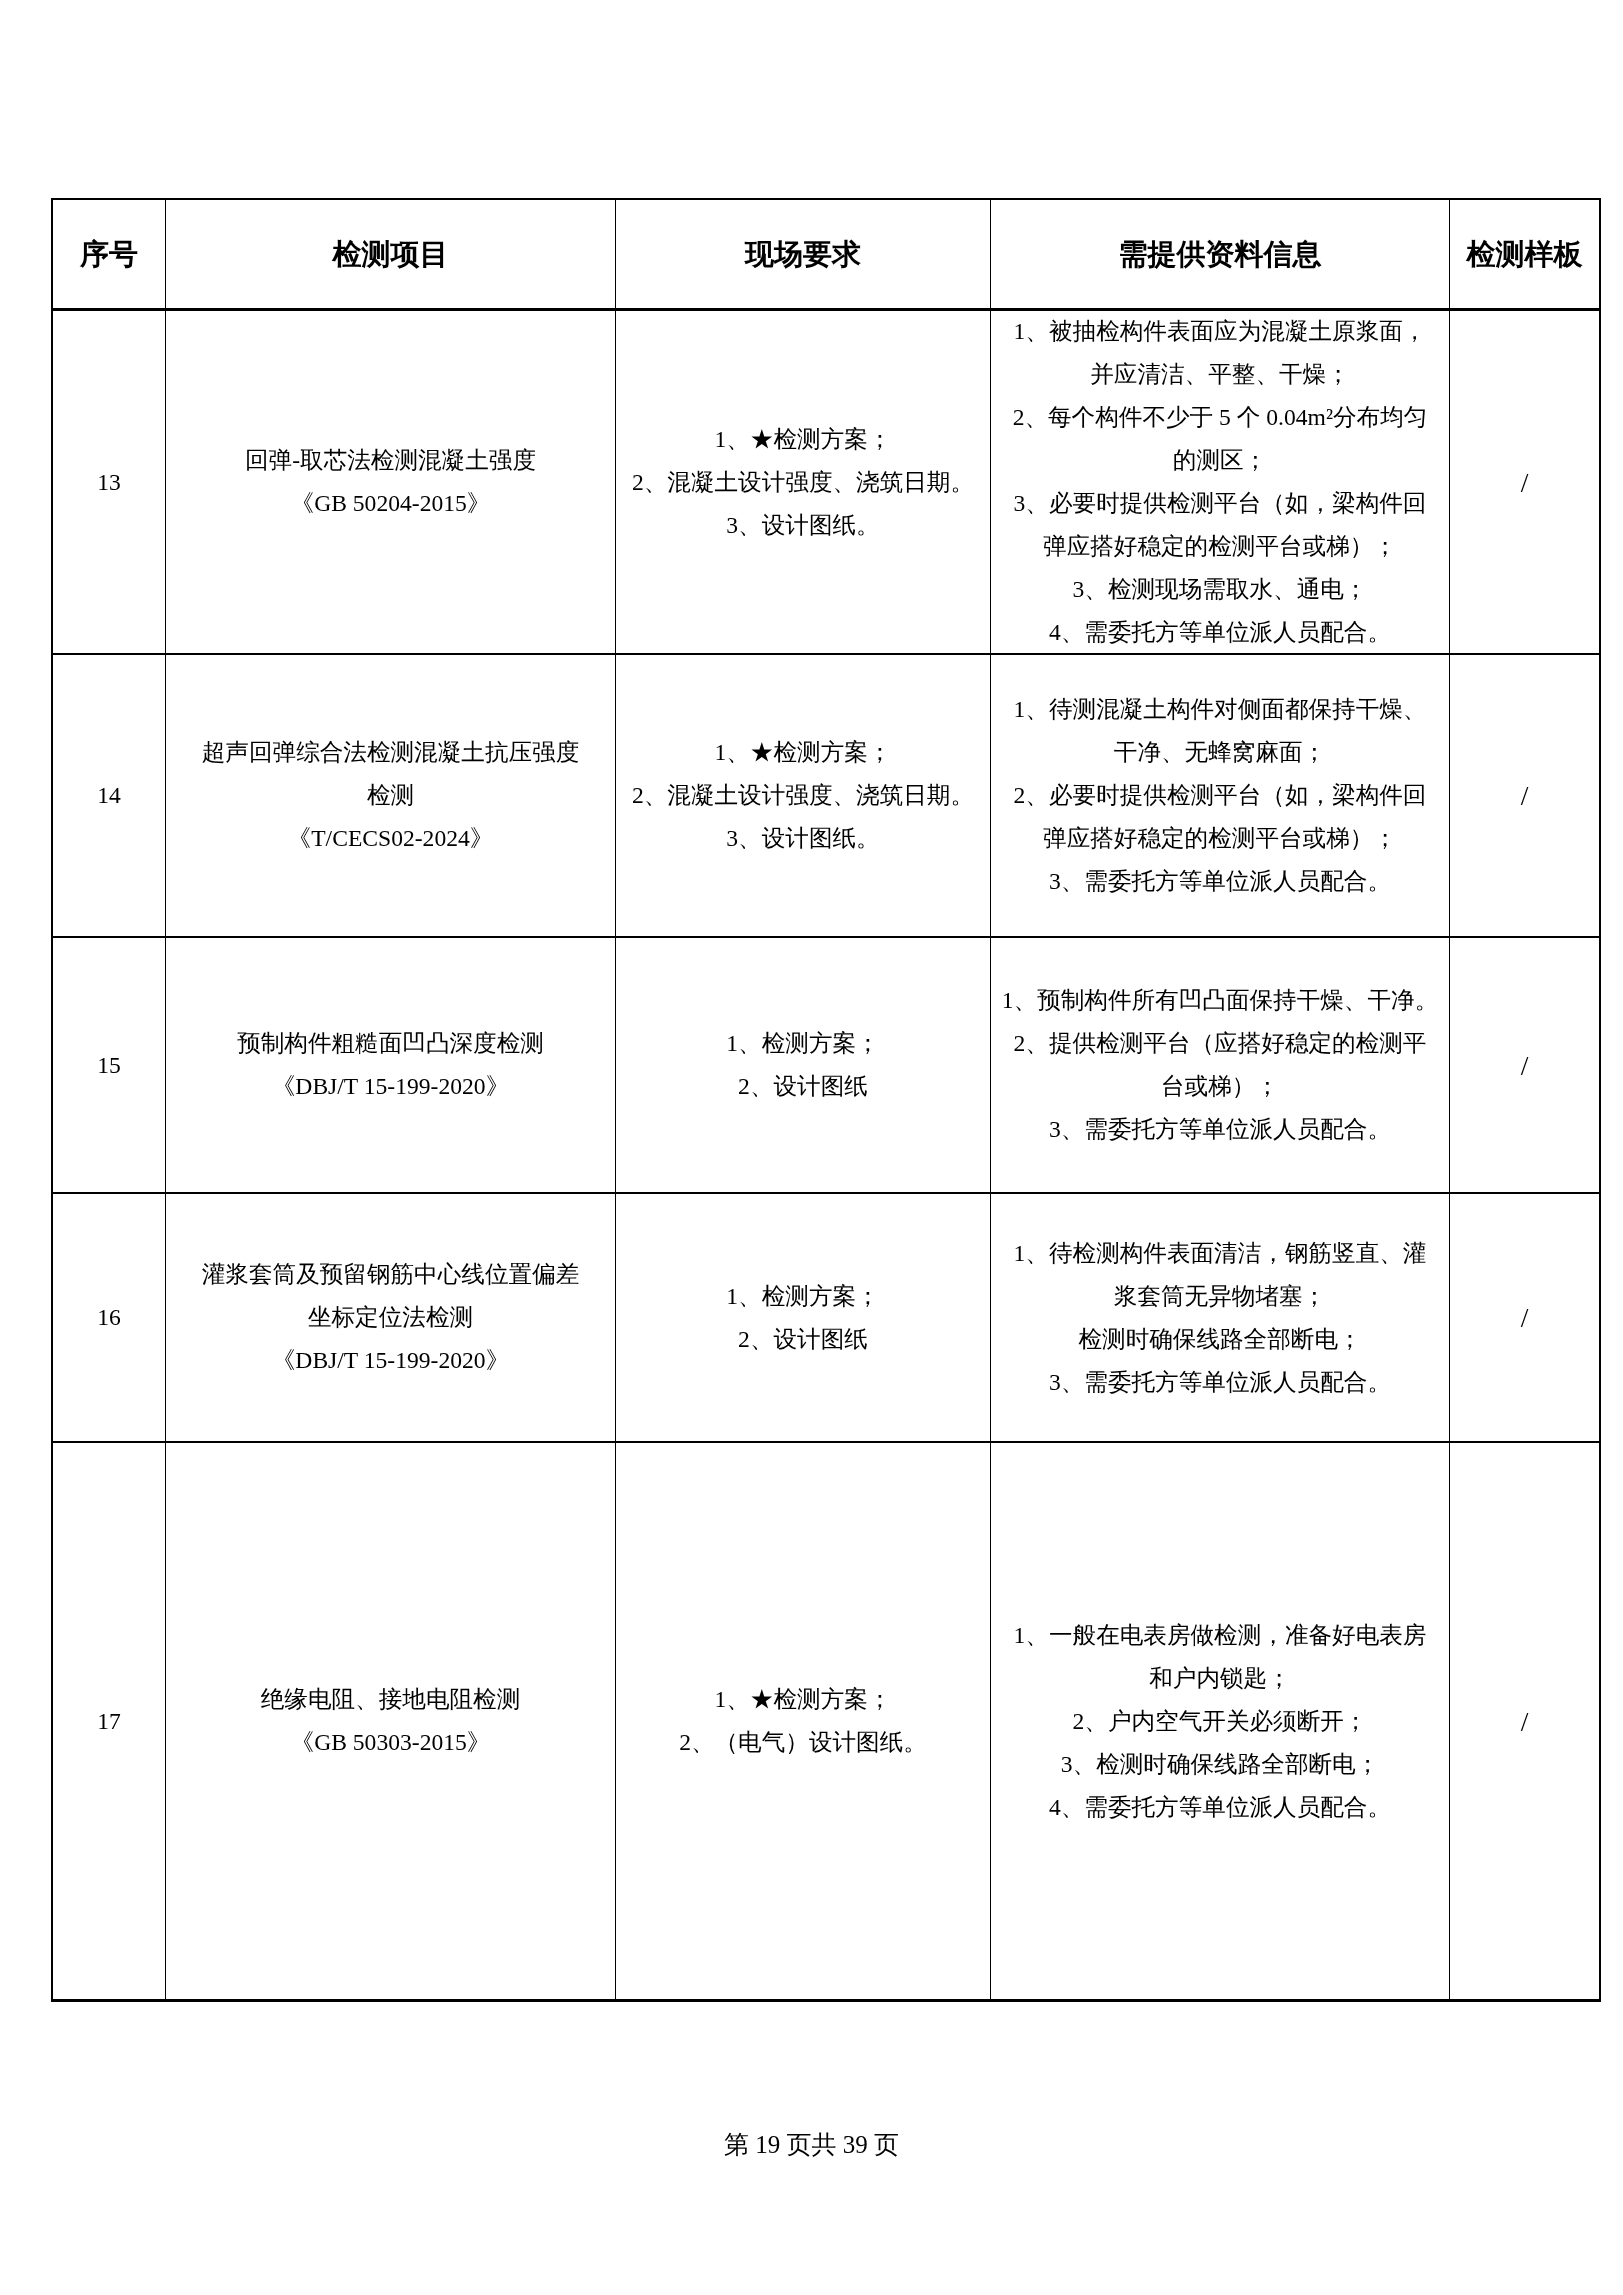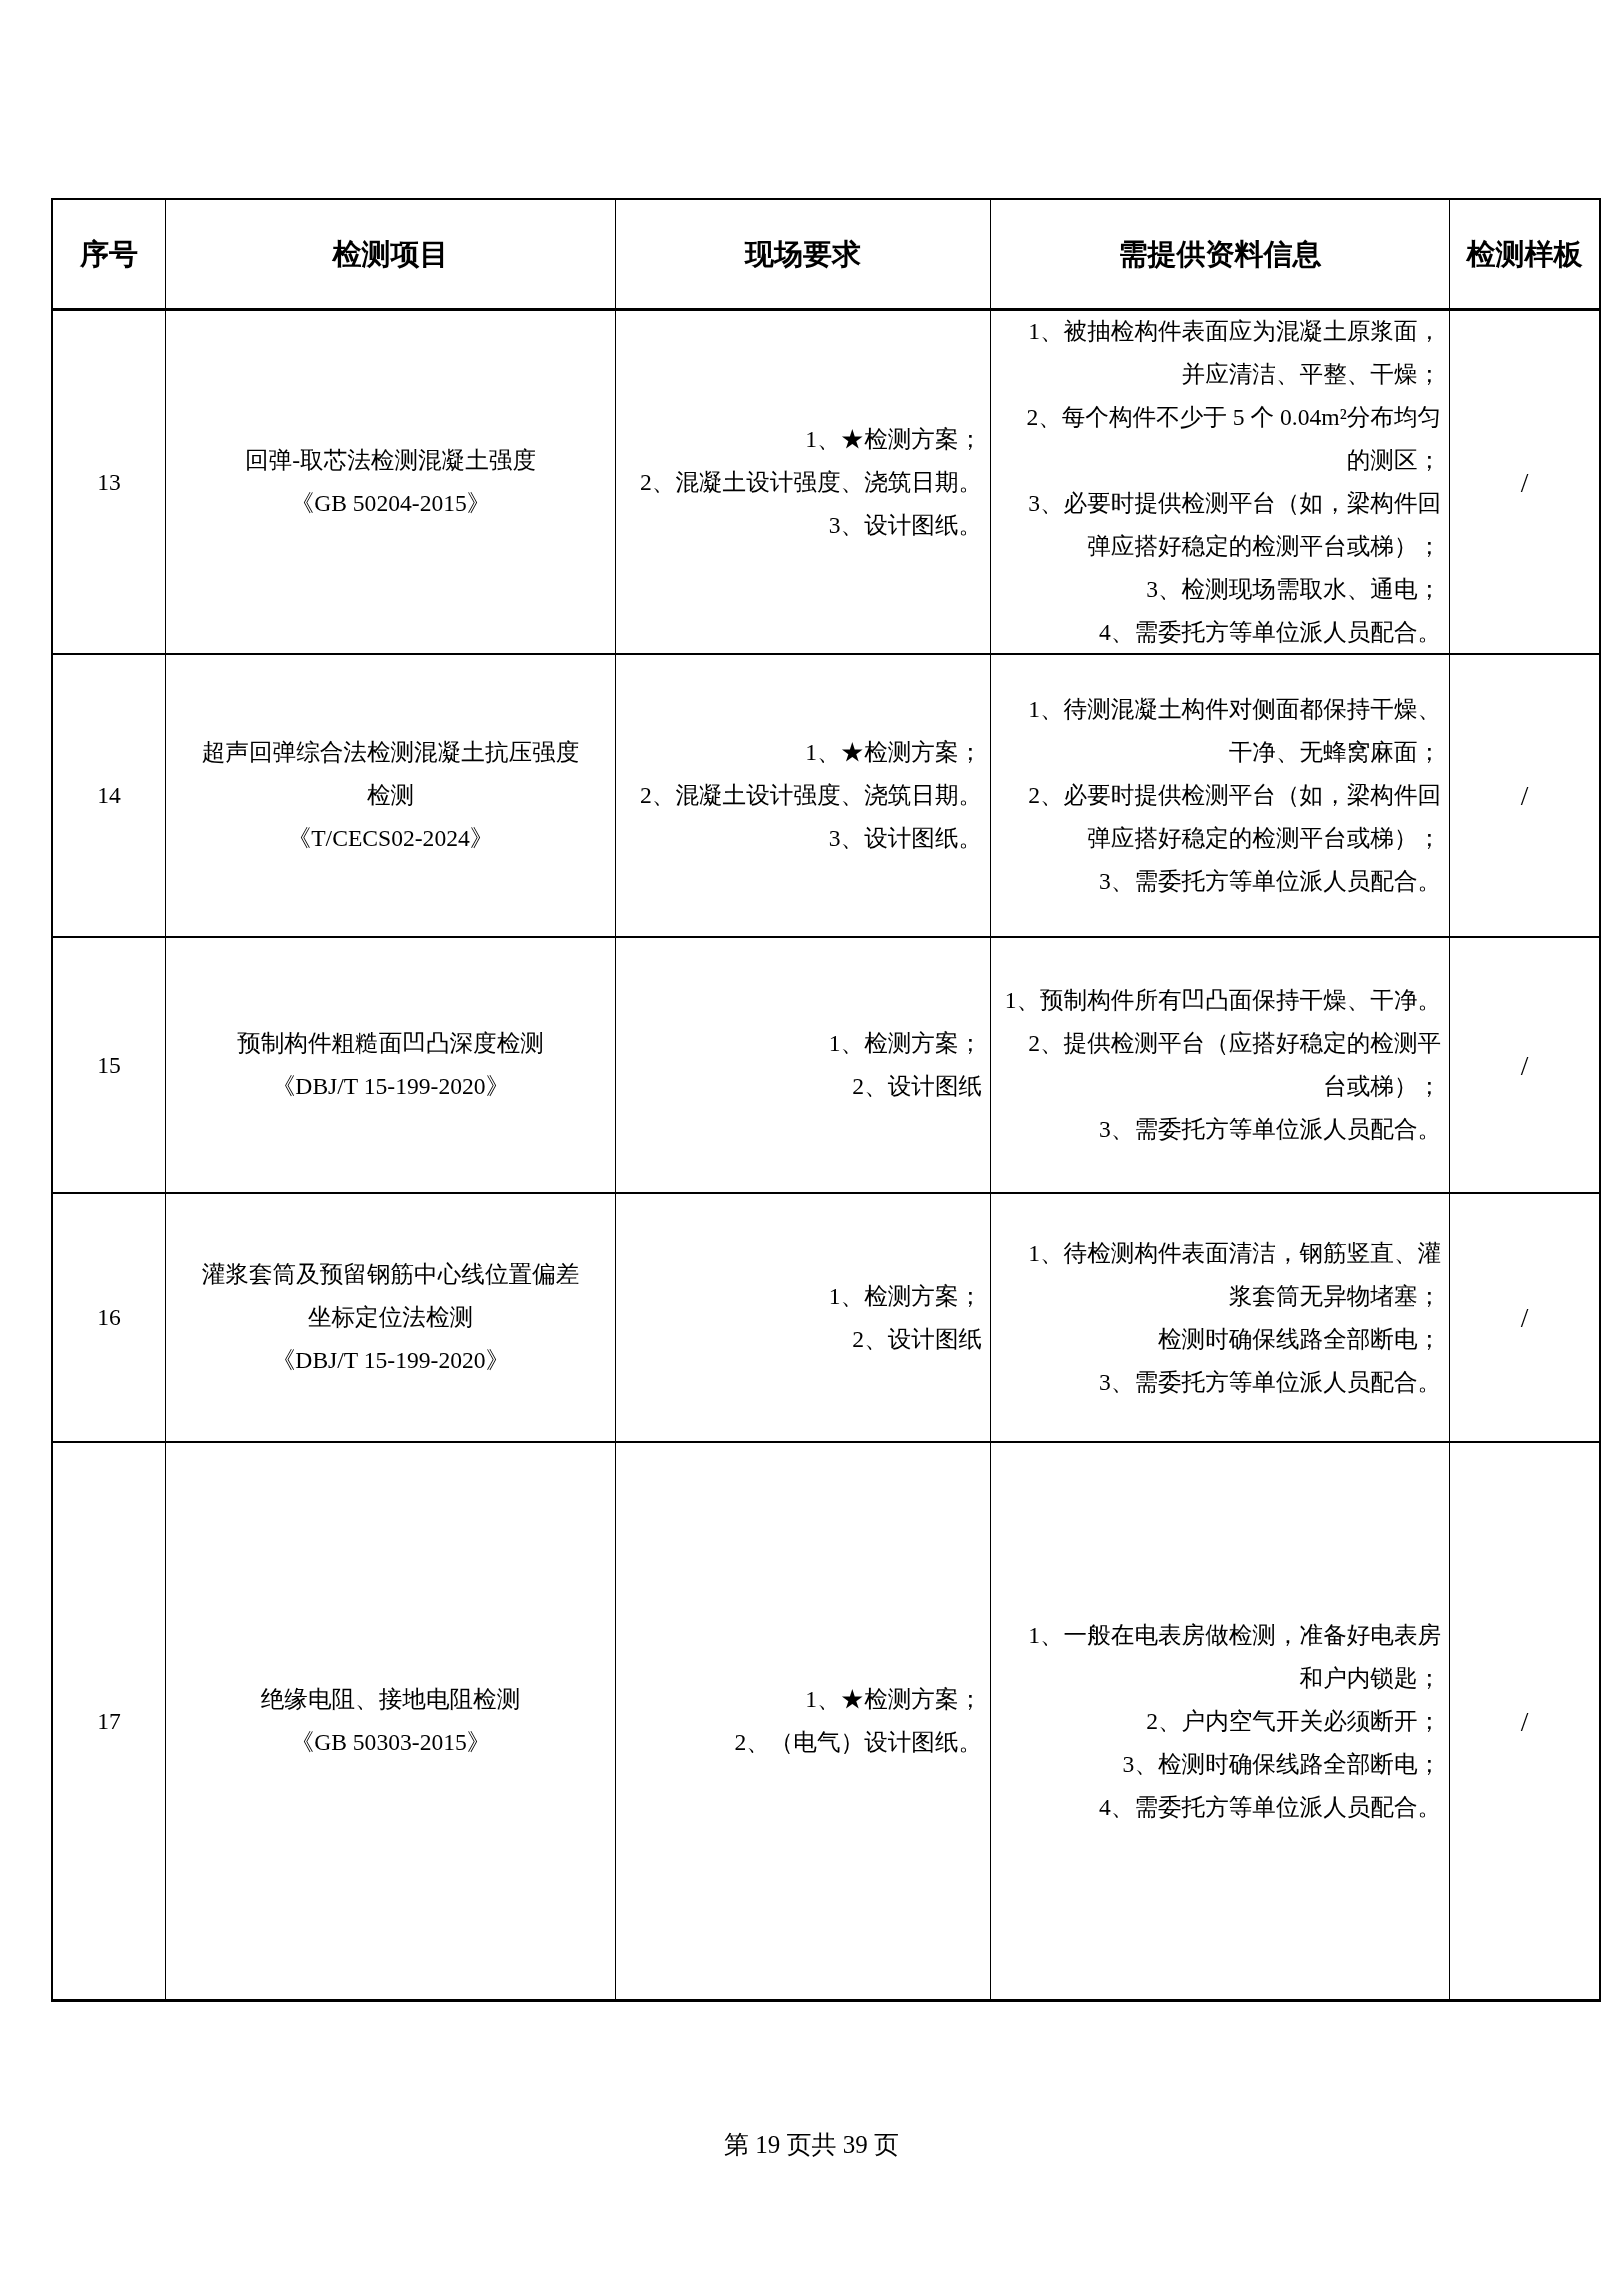--- a/index.html
+++ b/index.html
@@ -45,21 +45,21 @@
     text-align: center;
   }
   .cell.c-last { border-right: none; }
   .cell.r-last { border-bottom: none; }
   .cell.hdr {
     font-weight: bold;
     font-size: 29px;
     border-bottom: 3.3px solid #000;
   }
   .cell.leftal {
-    align-items: flex-end;
+    align-items: center;
     text-align: left;
     padding: 0 7.9px;
   }
   .tline { white-space: nowrap; }
   .slash { font-size: 27.5px; }
   .footer {
     position: absolute;
     left: 0;
     right: 0;
     top: 2129px;

